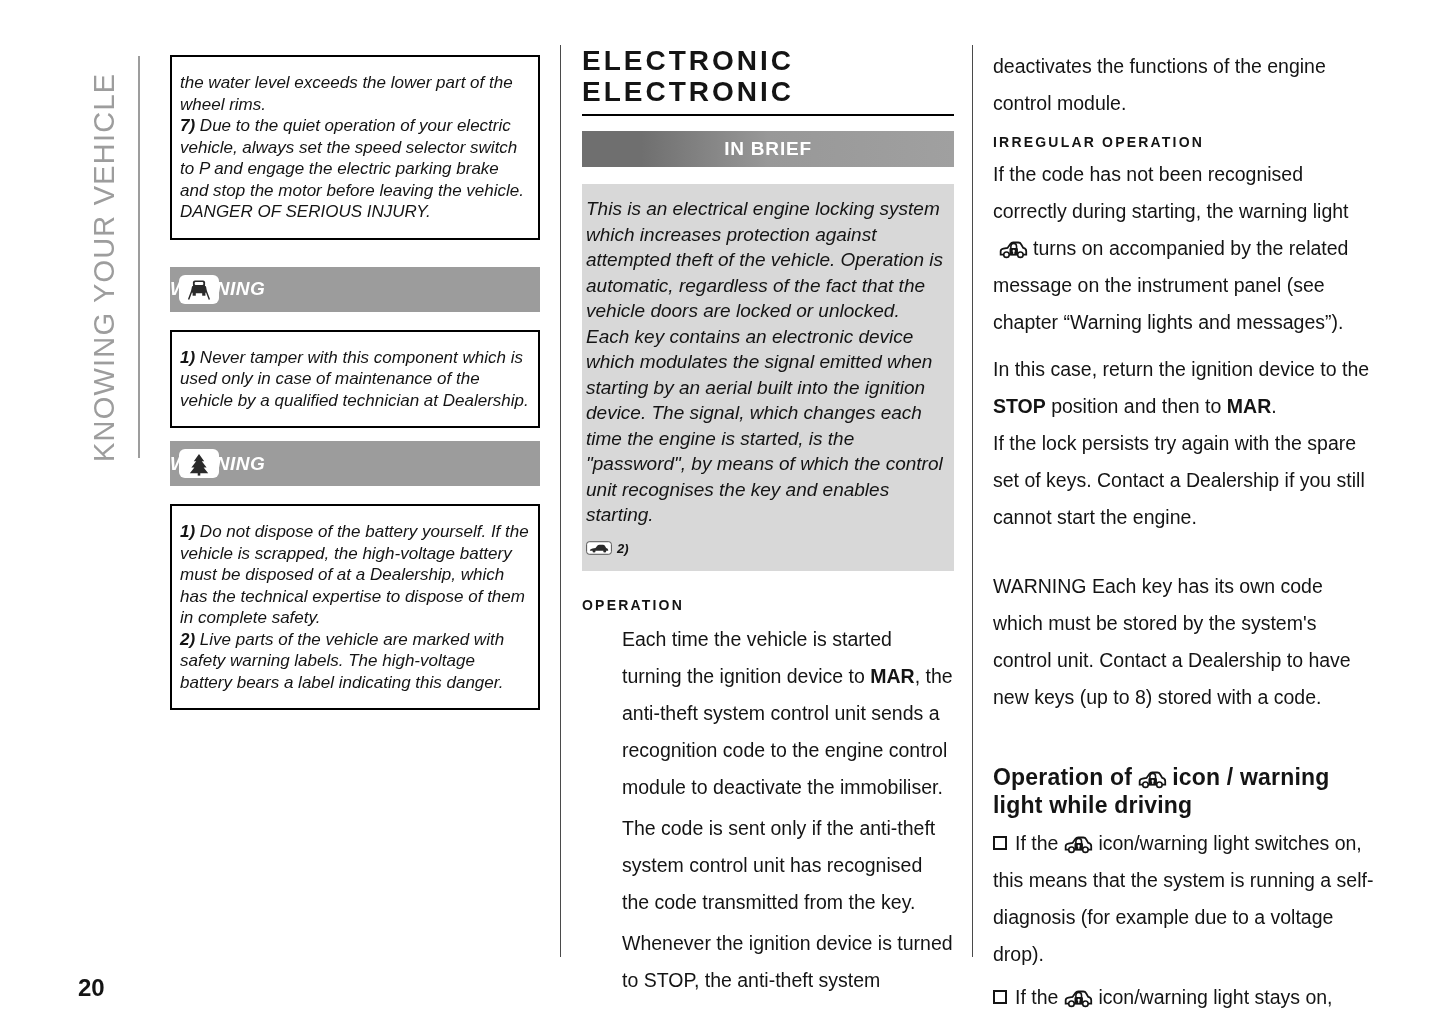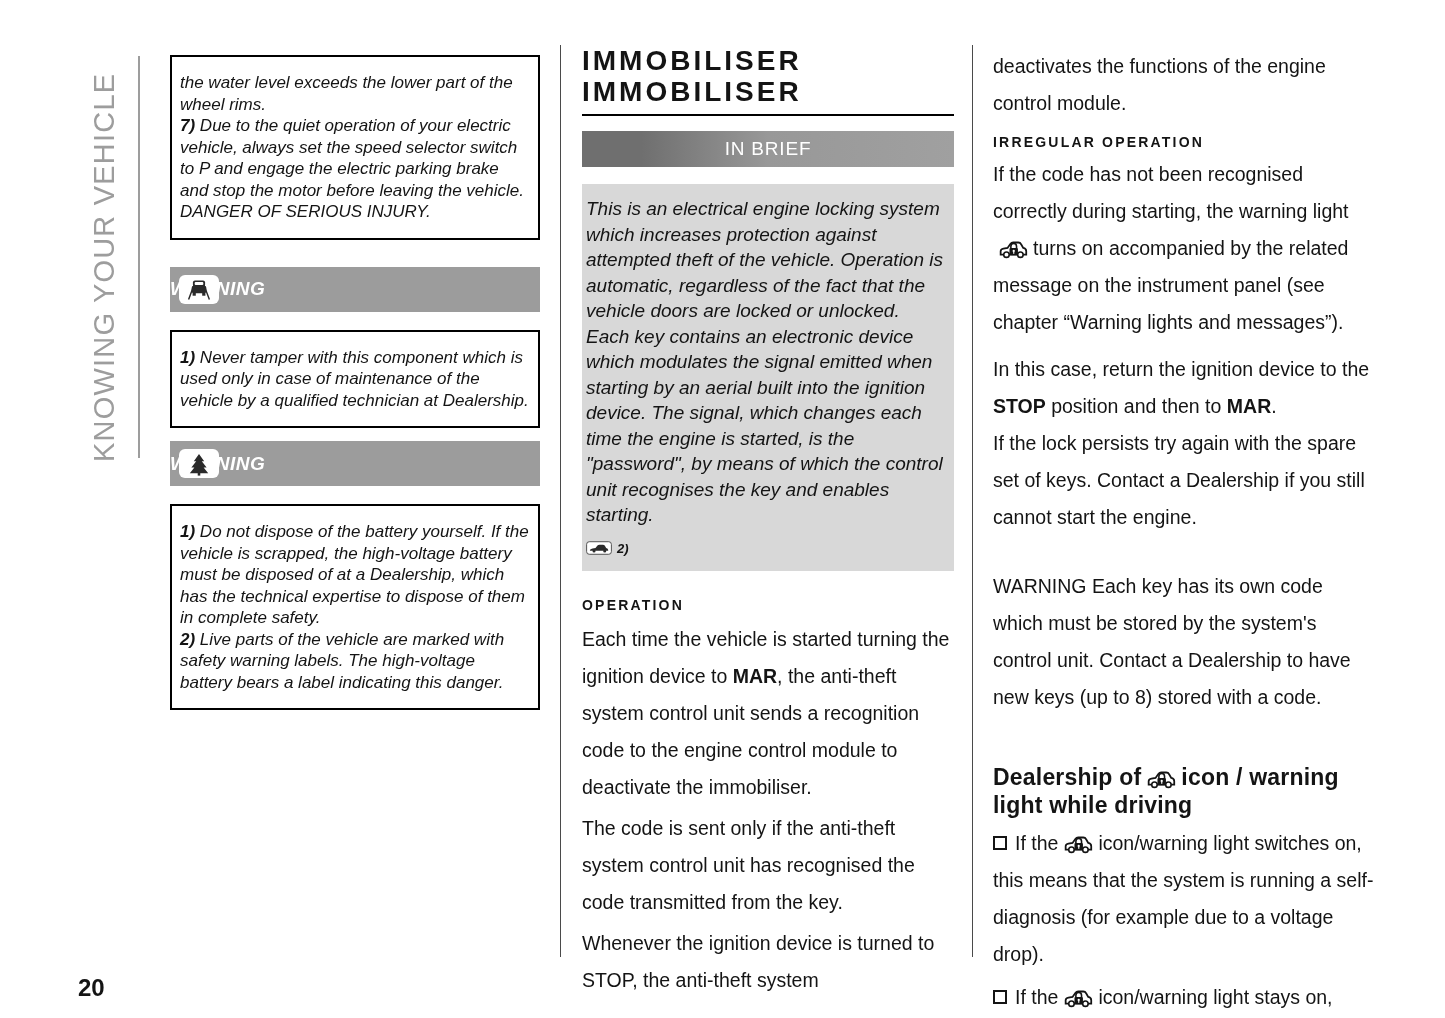--- a/index.html
+++ b/index.html
@@ -32,29 +32,29 @@
   .warn-banner { position: relative; height: 45px; background: #9c9c9c; display: flex; align-items: center; }
   .warn-icon { position: absolute; left: 9px; top: 8px; width: 40px; height: 29px; background: #fff; border-radius: 6px; display: flex; align-items: center; justify-content: center; }
   .warn-icon svg { width: 32px; height: 24px; }
   .warn-label { color: #fff; font-weight: bold; font-style: italic; font-size: 19px; letter-spacing: .5px; }
 
   
   .main-title { font-size: 28px; font-weight: bold; letter-spacing: 3px; line-height: 31px; }
   .title-rule { height: 2px; background: #000; margin-top: 7px; }
   .brief-banner { margin-top: 15px; height: 36px; display: flex; align-items: center; justify-content: center;
     background: linear-gradient(90deg, #6f6f6f 0%, #6f6f6f 16%, #989898 50%, #a0a0a0 100%); }
-  .brief-banner .lbl { color: #fff; font-weight: normal; font-size: 19px; letter-spacing: .8px; }
+  .brief-banner .lbl { color: #fff; font-weight: bold; font-size: 19px; letter-spacing: .8px; }
   .brief-box { margin-top: 17px; background: #d8d8d8; padding: 12px 4px 10px; font-style: italic; font-size: 19px; line-height: 25.5px; }
   .footnote { margin-top: 8px; display: flex; align-items: center; gap: 5px; }
   .footnote svg { width: 26px; height: 14px; }
   .footnote b { font-size: 13px; font-style: italic; }
   .sub-heading { font-size: 14px; font-weight: bold; letter-spacing: 2.2px; }
   .op-heading { margin-top: 26px; }
   .body { font-size: 19.5px; line-height: 37px; }
-  .col2 .body { margin-top: 4px; }
+  .col2 .body { margin-top: 4px; margin-left: 40px; }
   .col2 .body.first { margin-top: 8px; }
 
   
   .irr-heading { margin-top: 12px; }
   .mt6 { margin-top: 6px; } .mt2 { margin-top: 10px; }
   .warning-note { margin-top: 32px; }
   .act-heading { margin-top: 48px; font-size: 23px; font-weight: bold; line-height: 27.5px; letter-spacing: .2px; }
   .immo { width: 30px; height: 23px; vertical-align: -5px; margin: 0 5px; }
   .sq { display: inline-block; width: 10px; height: 10px; border: 2.5px solid #141414; margin-right: 8px; }
 </style>
@@ -127,21 +127,21 @@
       <span class="warn-label">WARNING</span>
     </div>
 
     <div class="box">
       <p><b>1)</b><span> Do not dispose of the battery yourself. If the vehicle is scrapped, the high-voltage battery must be disposed of at a Dealership, which has the technical expertise to dispose of them in complete safety.</span></p>
       <p><b>2)</b><span> Live parts of the vehicle are marked with safety warning labels. The high-voltage battery bears a label indicating this danger.</span></p>
     </div>
   </div>
 
   <div class="col col2">
-    <h1 class="main-title">IMMOBILISER IMMOBILISER</h1>
+    <h1 class="main-title">ELECTRONIC ELECTRONIC</h1>
     <div class="title-rule"></div>
 
     <div class="brief-banner">
       <span class="lbl">IN BRIEF</span>
     </div>
 
     <div class="brief-box">
       <p>This is an electrical engine locking system which increases protection against attempted theft of the vehicle. Operation is automatic, regardless of the fact that the vehicle doors are locked or unlocked.</p>
       <p>Each key contains an electronic device which modulates the signal emitted when starting by an aerial built into the ignition device. The signal, which changes each time the engine is started, is the "password", by means of which the control unit recognises the key and enables starting.</p>
       <div class="footnote">
@@ -166,21 +166,21 @@
     <p class="body mt6"><span>If the code has not been recognised correctly during starting, the warning light</span><svg class="immo" viewBox="0 0 34 26">
           <use href="#sym-immo"></use>
         </svg><span>turns on accompanied by the related message on the instrument panel (see chapter “Warning lights and messages”).</span></p>
 
     <p class="body mt2"><span>In this case, return the ignition device to the </span><b>STOP</b><span> position and then to </span><b>MAR</b><span>.</span></p>
 
     <p class="body">If the lock persists try again with the spare set of keys. Contact a Dealership if you still cannot start the engine.</p>
 
     <p class="body warning-note">WARNING Each key has its own code which must be stored by the system's control unit. Contact a Dealership to have new keys (up to 8) stored with a code.</p>
 
-    <h2 class="act-heading"><span>Dealership of</span><svg class="immo" viewBox="0 0 34 26">
+    <h2 class="act-heading"><span>Operation of</span><svg class="immo" viewBox="0 0 34 26">
           <use href="#sym-immo"></use>
         </svg><span>icon / warning light while driving</span></h2>
 
     <p class="body mt6"><span class="sq"></span><span>If the</span><svg class="immo" viewBox="0 0 34 26">
           <use href="#sym-immo"></use>
         </svg><span>icon/warning light switches on, this means that the system is running a self-diagnosis (for example due to a voltage drop).</span></p>
 
     <p class="body mt6"><span class="sq"></span><span>If the</span><svg class="immo" viewBox="0 0 34 26">
           <use href="#sym-immo"></use>
         </svg><span>icon/warning light stays on, contact a Dealership.</span></p>

